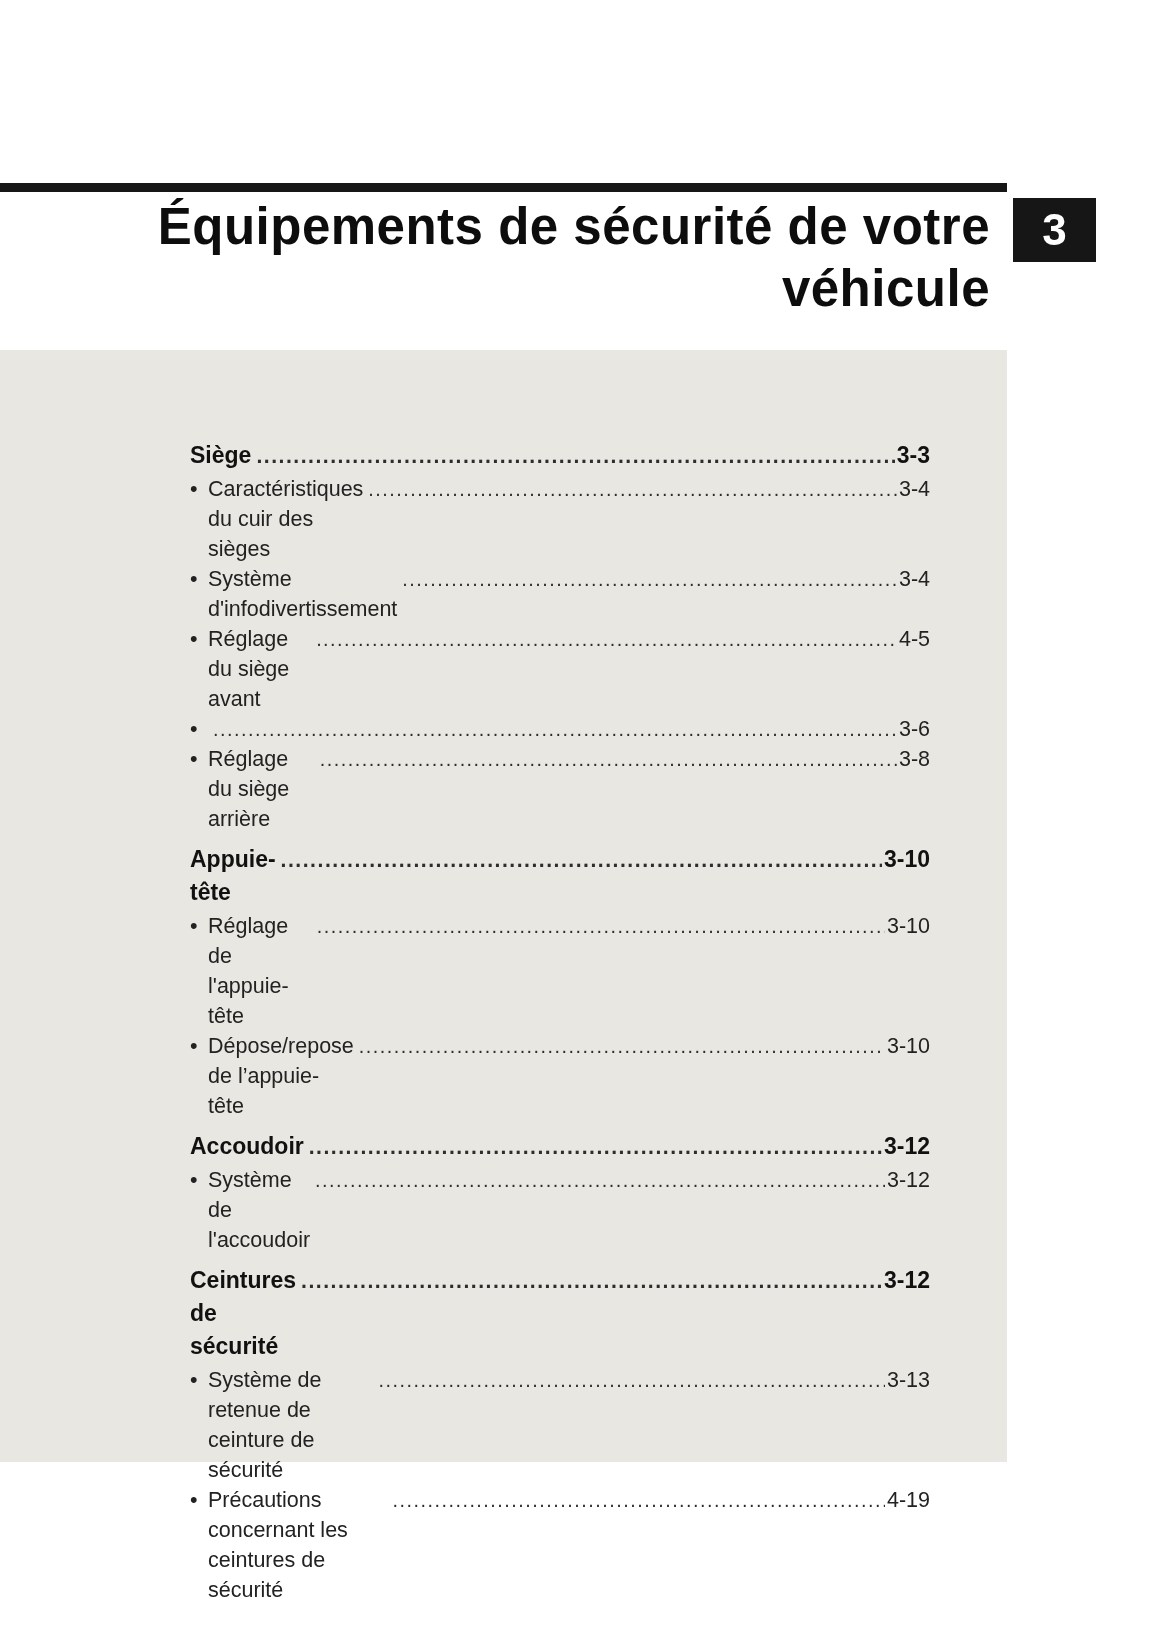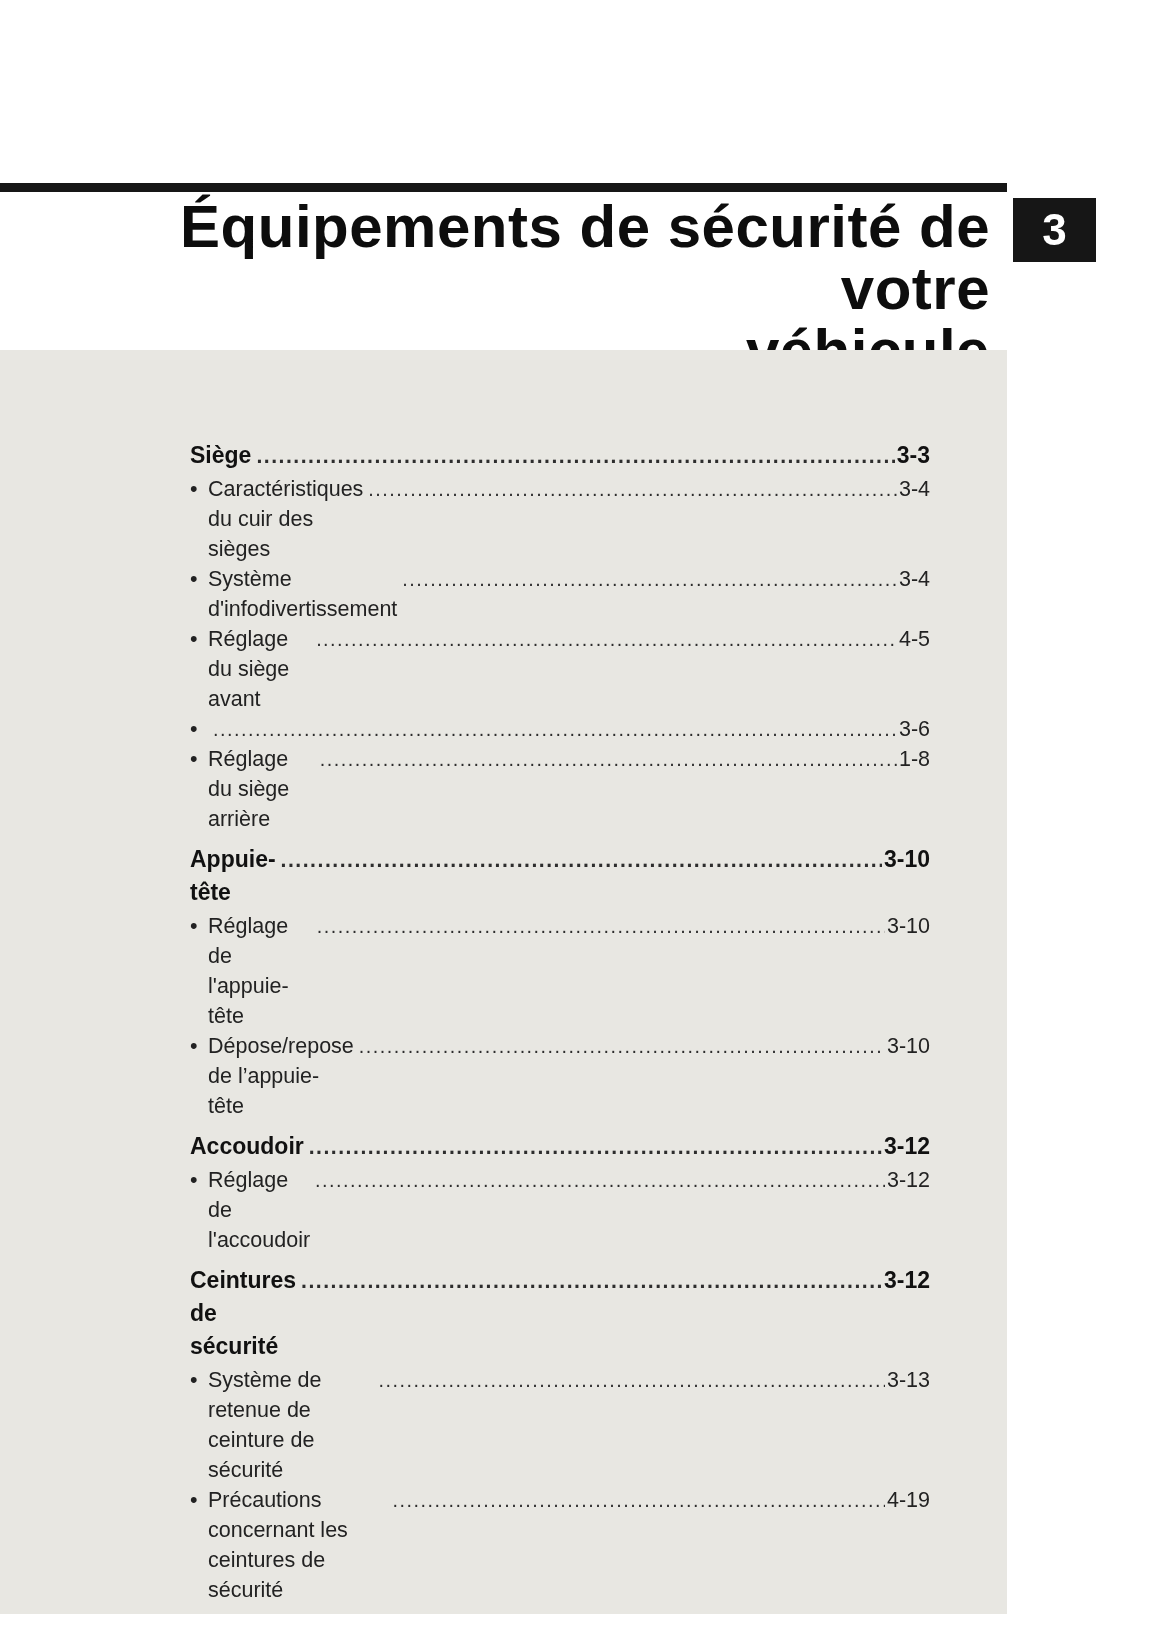--- a/index.html
+++ b/index.html
@@ -20,21 +20,21 @@
     width: 1007px; height: 9px;
     background: #161616;
   }
   .chapter-title {
     position: absolute;
     top: 196px;
     right: 175px;
     left: 20px;
     margin: 0;
     text-align: right;
-    font-size: 60px;
+    font-size: 51px;
     line-height: 62px;
     font-weight: 700;
     letter-spacing: 0.5px;
     color: #0d0d0d;
   }
   .chapter-badge {
     position: absolute;
     top: 198px; left: 1013px;
     width: 83px; height: 64px;
     background: #161616;
@@ -43,21 +43,21 @@
     font-weight: 700;
     display: flex;
     align-items: center;
     justify-content: center;
   }
 
   
   .toc-panel {
     position: absolute;
     top: 350px; left: 0;
-    width: 1007px; height: 1264px;
+    width: 1007px; height: 1112px;
     background: #e8e7e2;
     box-sizing: border-box;
     padding: 80px 77px 0 190px;
   }
   .toc { width: 100%; }
 
   .entry { page-break-inside: avoid; }
   .entry.section {
     font-weight: 700;
     font-size: 23px;
@@ -151,21 +151,21 @@
             <span class="bullet">•</span>
             <span class="leader"></span>
             <span class="page-num">3-6</span>
           </div>
         </div>
         <div class="entry item">
           <div class="line">
             <span class="bullet">•</span>
             <span class="txt">Réglage du siège arrière</span>
             <span class="leader"></span>
-            <span class="page-num">1-8</span>
+            <span class="page-num">3-8</span>
           </div>
         </div>
         <div class="entry section">
           <div class="line">
             <span class="txt">Appuie-tête</span>
             <span class="leader"></span>
             <span class="page-num">3-10</span>
           </div>
         </div>
         <div class="entry item">
@@ -187,21 +187,21 @@
         <div class="entry section">
           <div class="line">
             <span class="txt">Accoudoir</span>
             <span class="leader"></span>
             <span class="page-num">3-12</span>
           </div>
         </div>
         <div class="entry item">
           <div class="line">
             <span class="bullet">•</span>
-            <span class="txt">Réglage de l'accoudoir</span>
+            <span class="txt">Système de l'accoudoir</span>
             <span class="leader"></span>
             <span class="page-num">3-12</span>
           </div>
         </div>
         <div class="entry section">
           <div class="line">
             <span class="txt">Ceintures de sécurité</span>
             <span class="leader"></span>
             <span class="page-num">3-12</span>
           </div>

